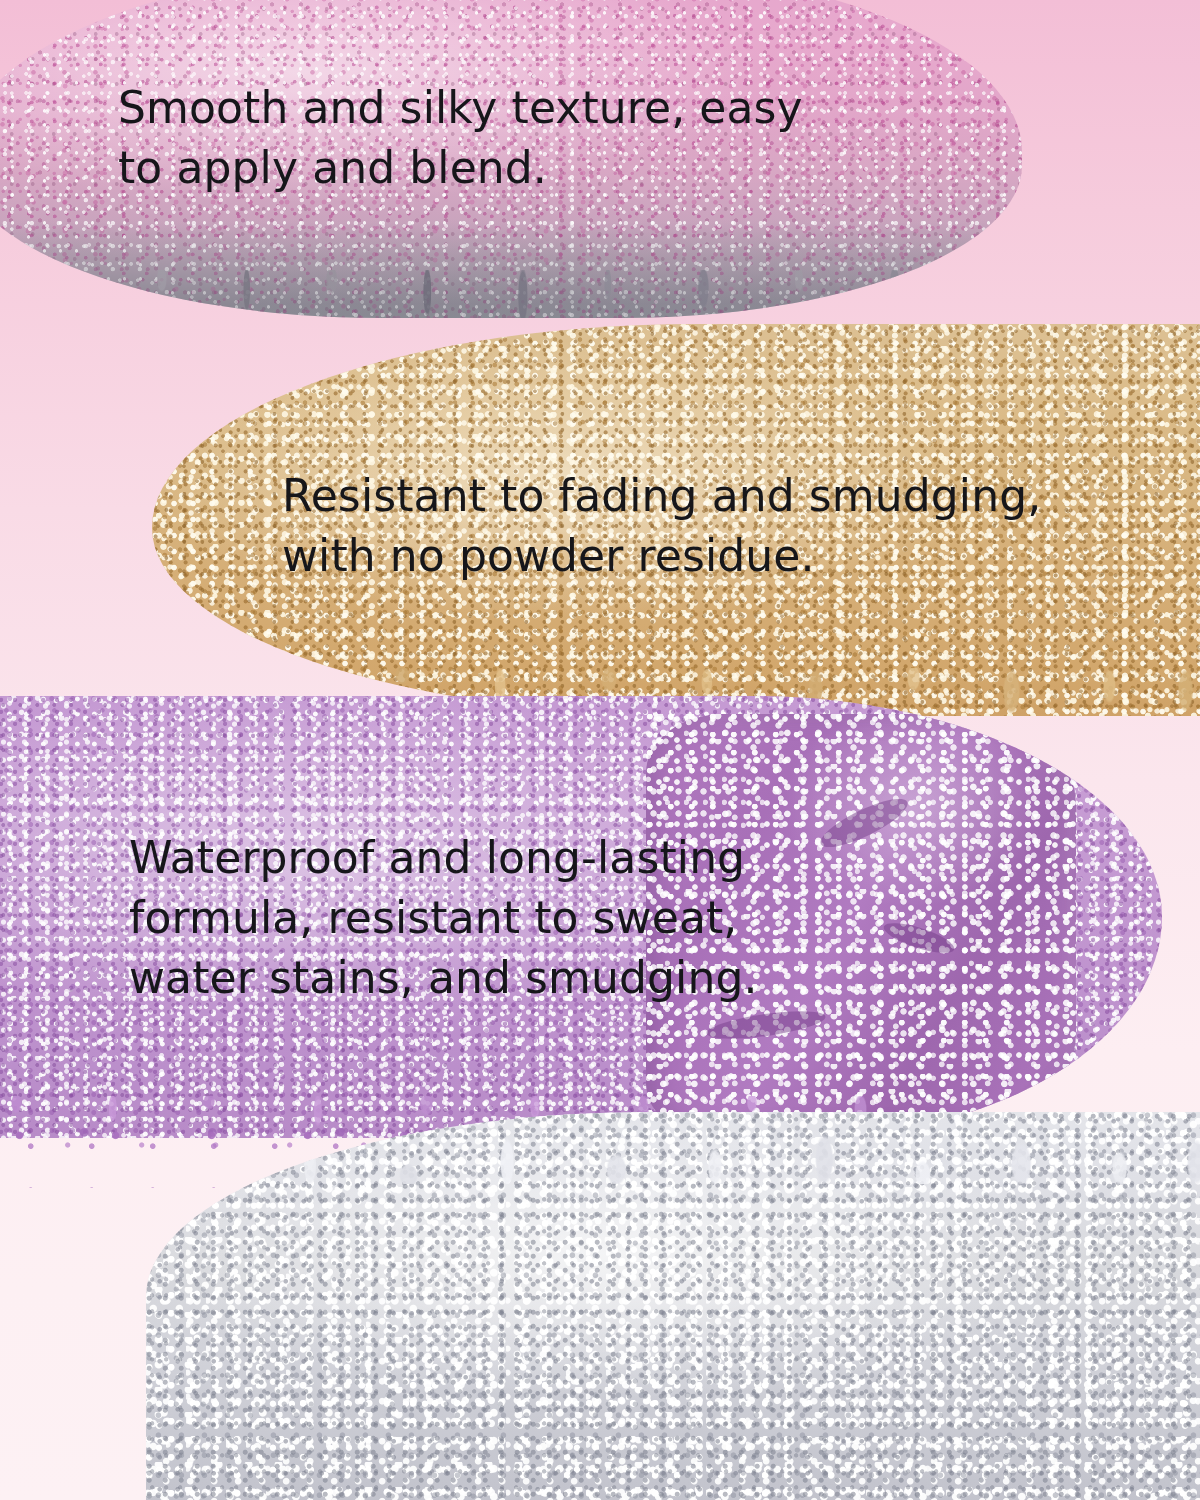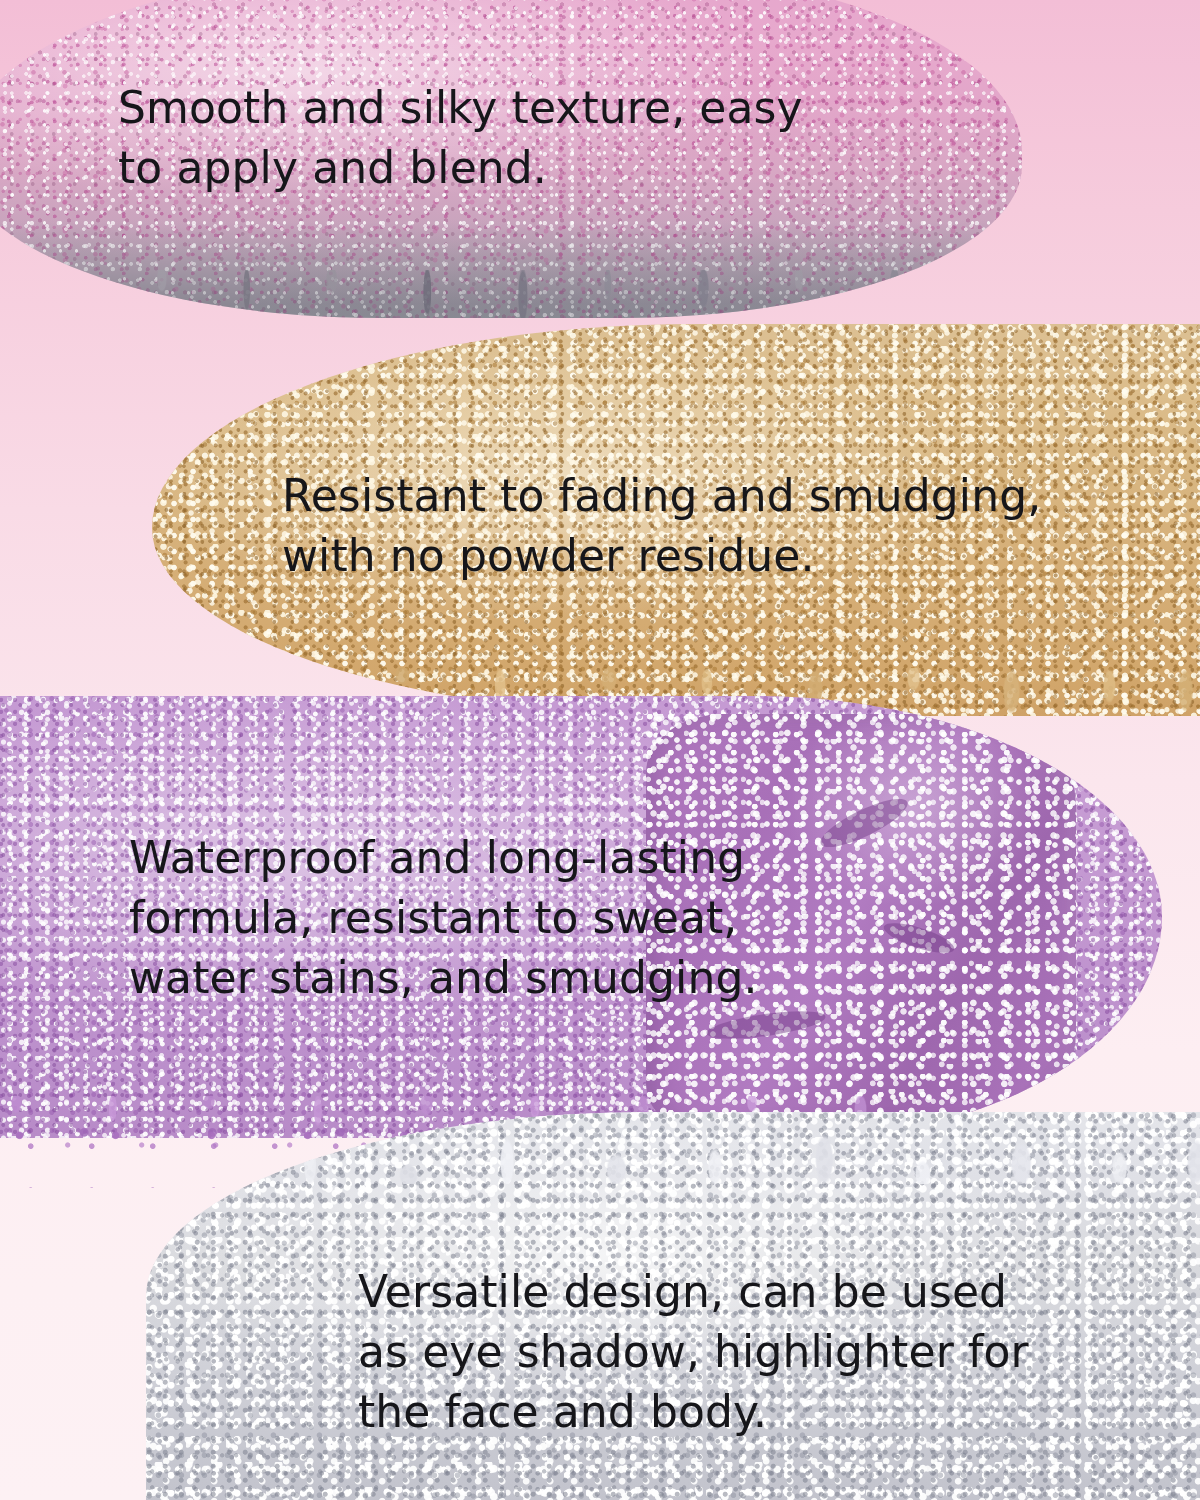--- a/index.html
+++ b/index.html
@@ -342,17 +342,14 @@
   <div class="feature-text" id="text-fade">Resistant to fading and smudging,
 with no powder residue.</div>
 
   <div class="feature-text" id="text-smooth">Smooth and silky texture, easy
 to apply and blend.</div>
 
   <div class="feature-text" id="text-water">Waterproof and long-lasting
 formula, resistant to sweat,
 water stains, and smudging.</div>
 
-  <div class="feature-text" id="text-versa">Versatile design, can be used
-as eye shadow, highlighter for
-the face and body.</div>
 
 </div>
 
 </body></html>

